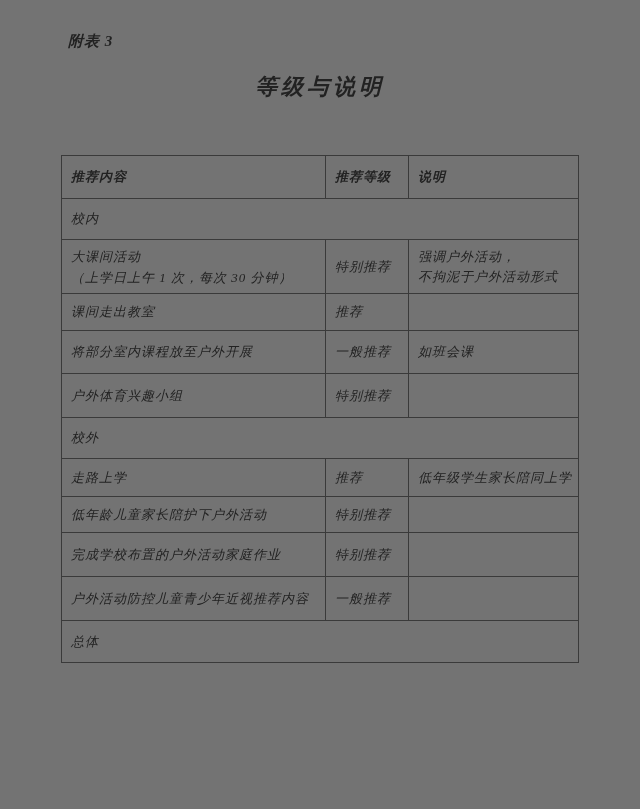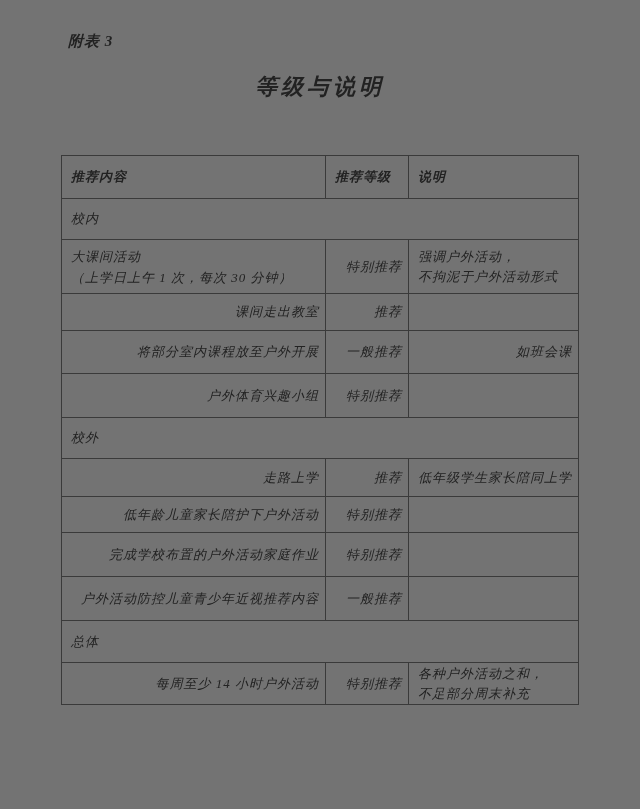--- a/index.html
+++ b/index.html
@@ -65,21 +65,20 @@
   .section-cell {
     text-align: right;
     letter-spacing: 2px;
   }
   .cell-line {
     line-height: 21px;
     white-space: nowrap;
   }
   .single {
     white-space: nowrap;
-    text-align: right;
   }
   .note-line {
     line-height: 20px;
     white-space: nowrap;
   }
 </style>
 </head>
 <body>
 
 <div class="page">
@@ -208,28 +207,16 @@
       </td>
       <td>
         <div class="single"></div>
       </td>
     </tr>
 
     <tr style="height:42px">
       <td class="section-cell" colspan="3">总体</td>
     </tr>
 
-    <tr style="height:42px">
-      <td>
-        <div class="single">每周至少 14 小时户外活动</div>
-      </td>
-      <td>
-        <div class="single">特别推荐</div>
-      </td>
-      <td>
-        <div class="note-line">各种户外活动之和，</div>
-        <div class="note-line">不足部分周末补充</div>
-      </td>
-    </tr>
 
   </tbody>
     </table>
 </div>
 
 </body></html>

